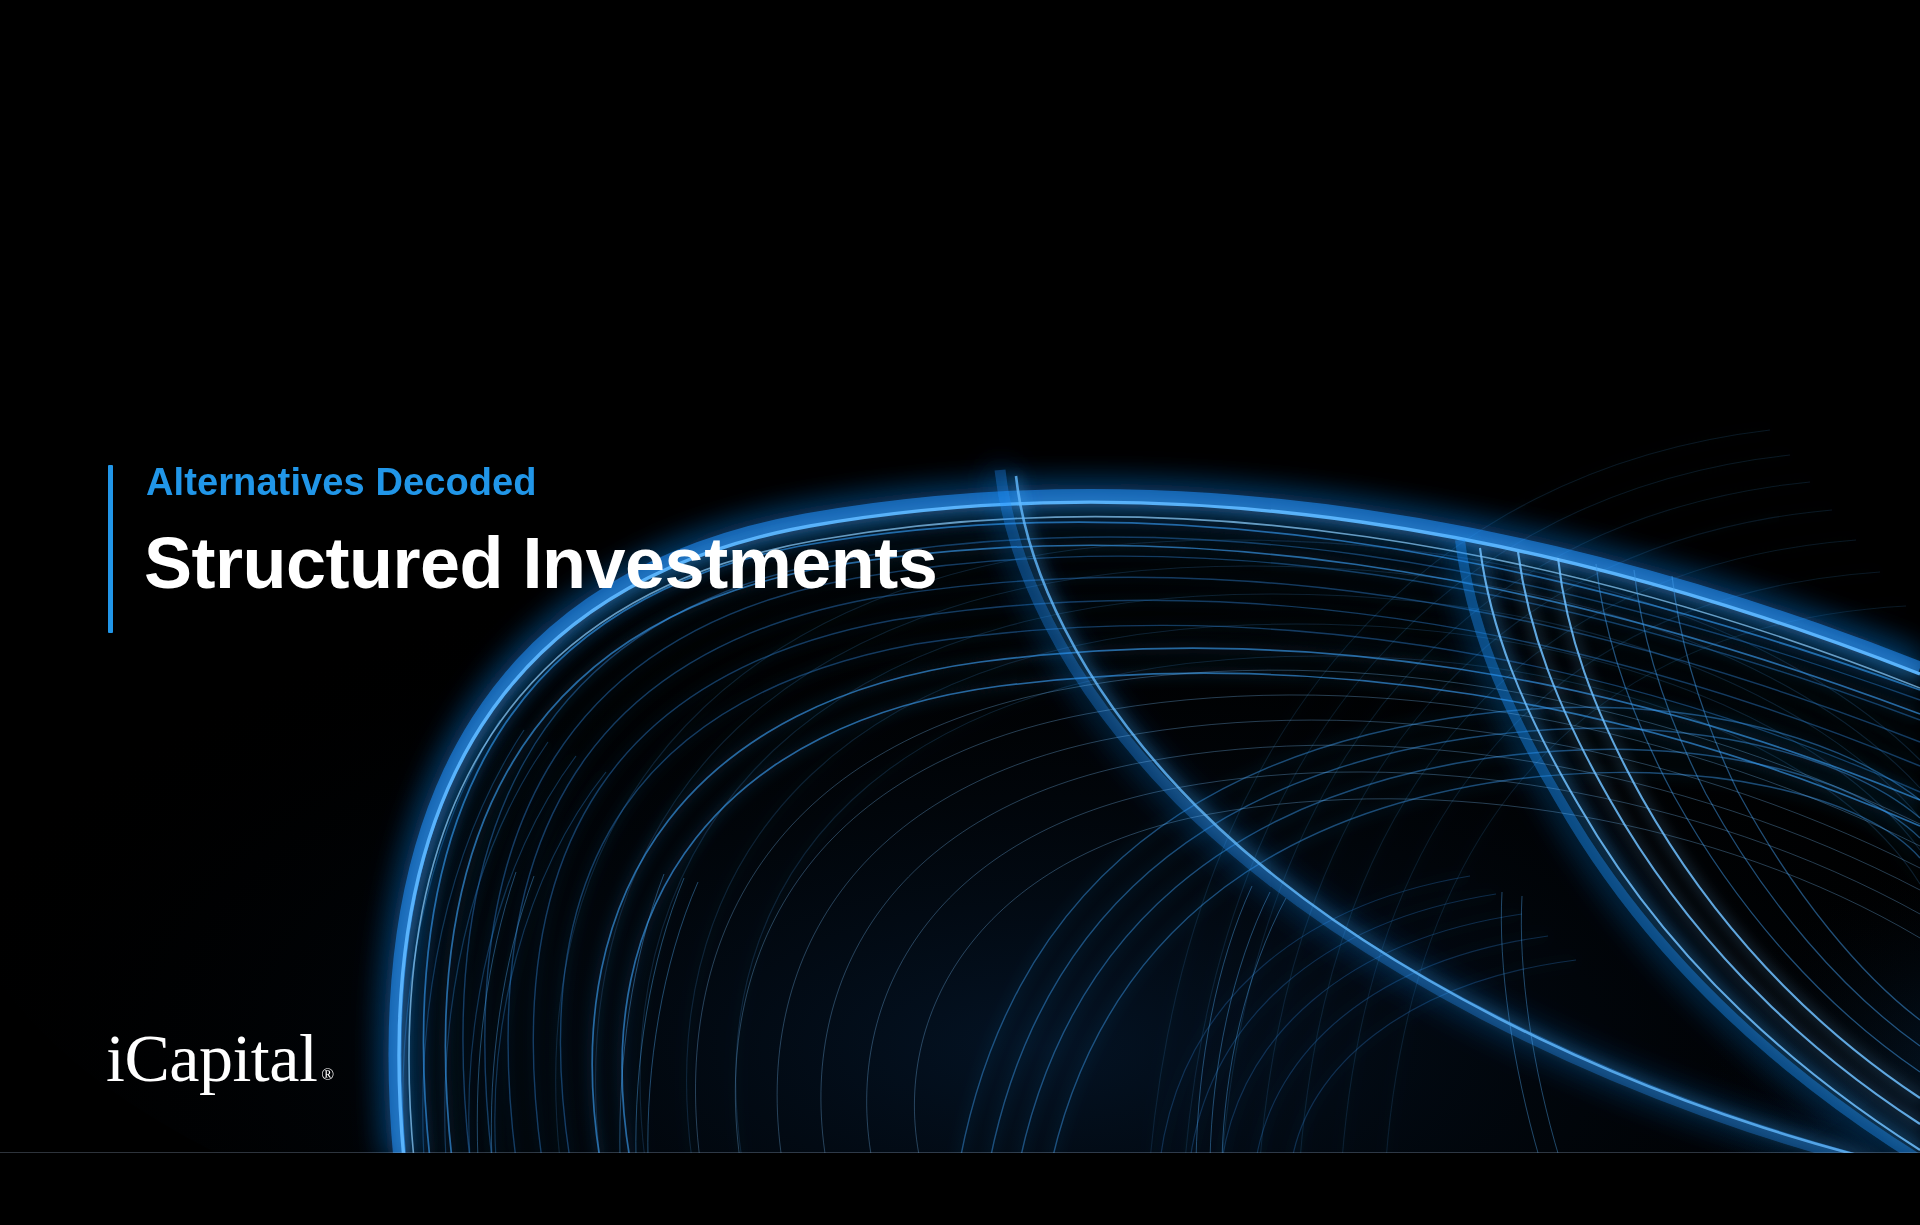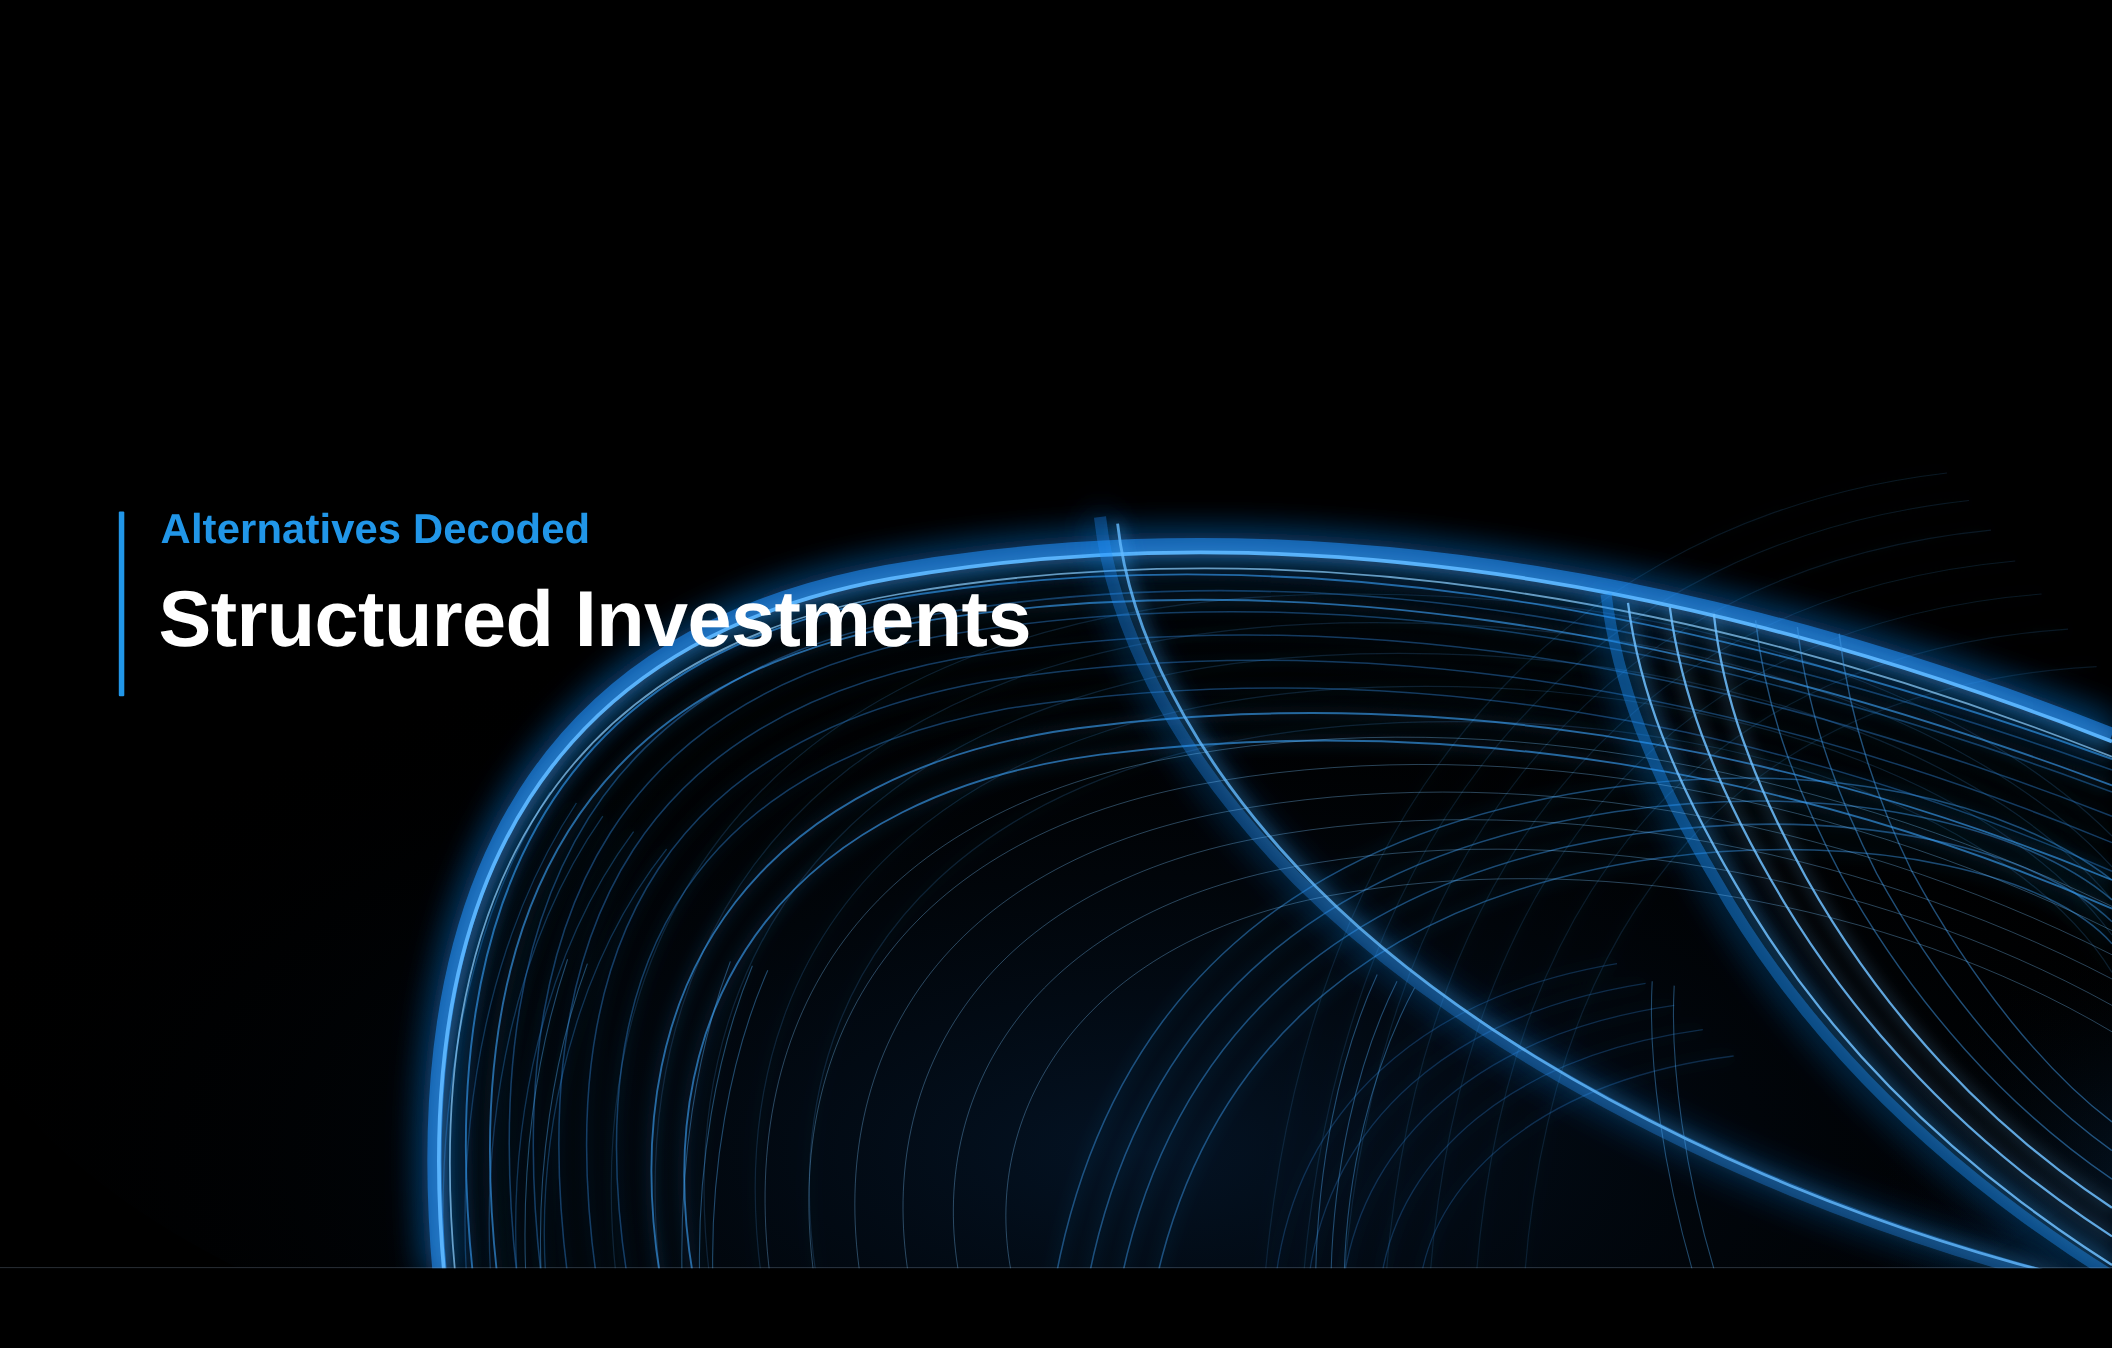--- a/index.html
+++ b/index.html
@@ -267,14 +267,18 @@
 
   <div id="divider"></div>
   <div id="footer-band"></div>
 
   <div id="title-block">
     <div id="accent-bar"></div>
     <div id="eyebrow">Alternatives Decoded</div>
     <div id="headline">Structured Investments</div>
   </div>
 
+  <div id="logo">
+    <span id="logo-word">iCapital</span>
+    <span id="logo-mark">®</span>
+  </div>
 
 </div>
 
 </body></html>

